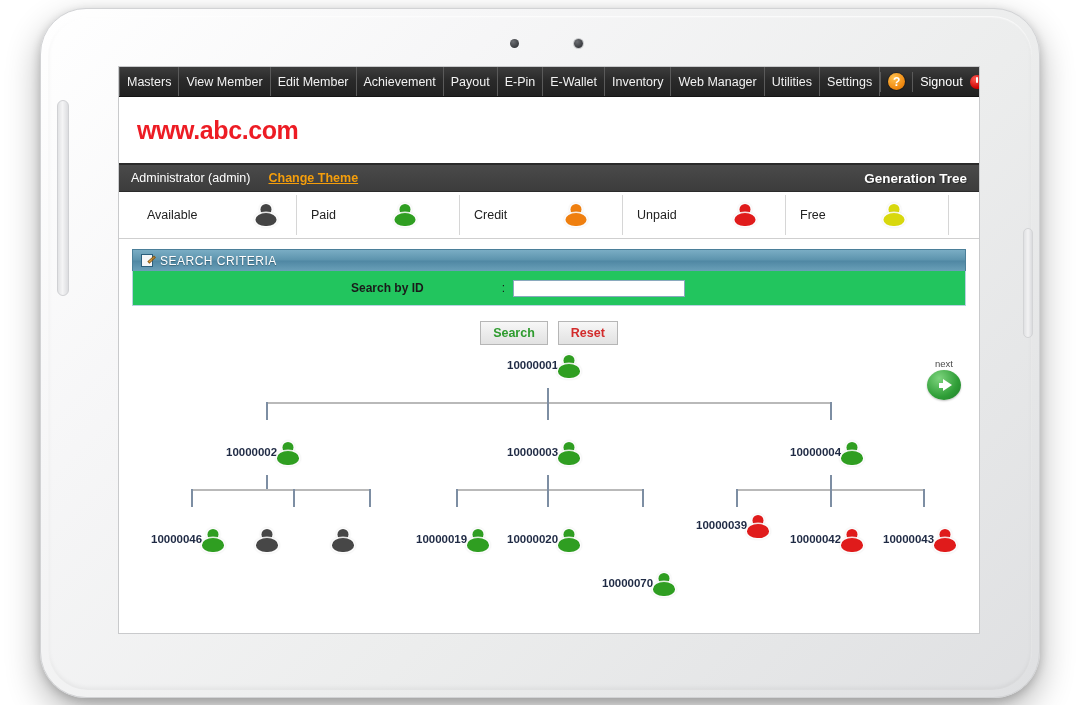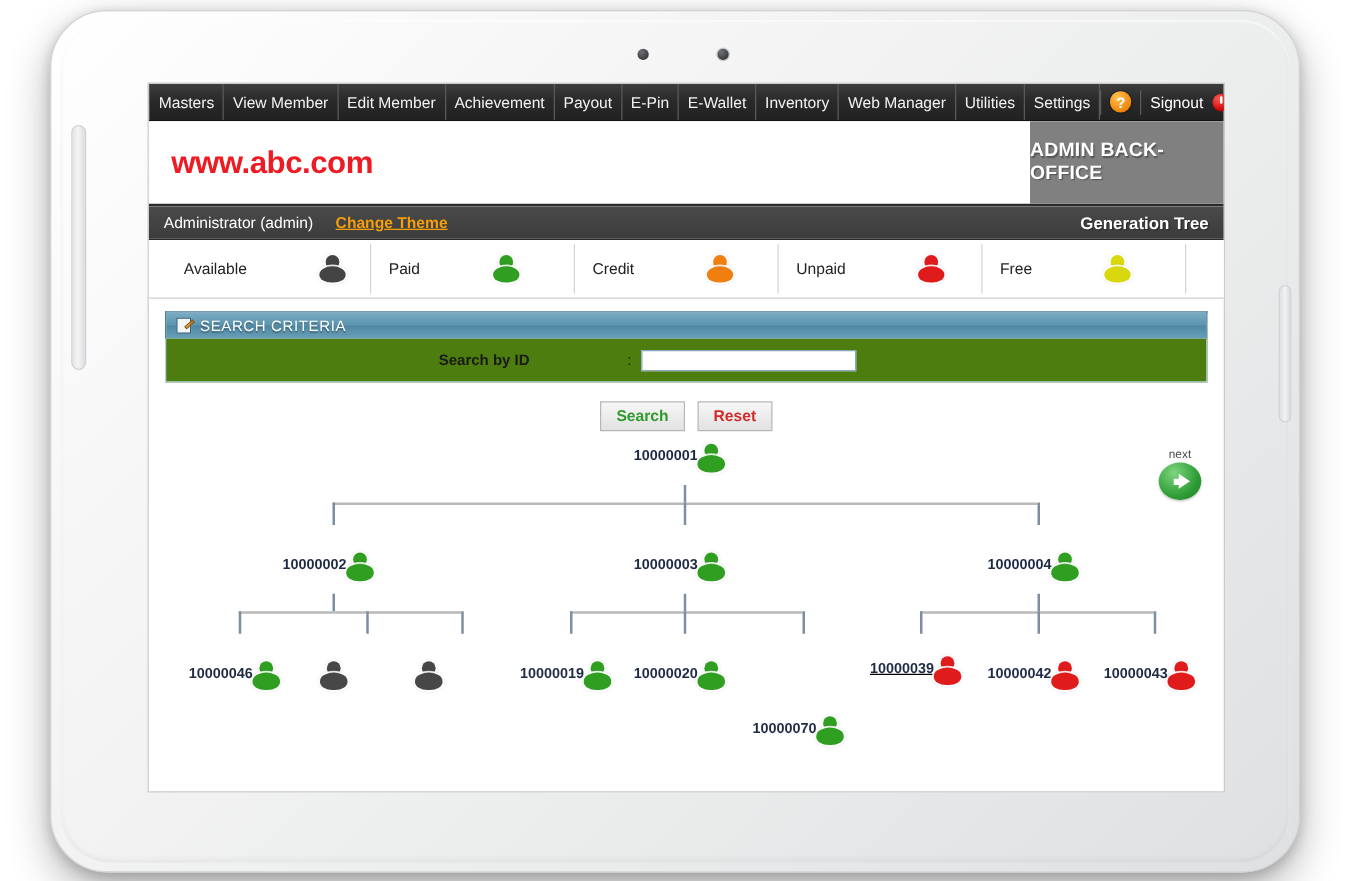--- a/index.html
+++ b/index.html
@@ -194,21 +194,21 @@
     position: absolute; right: -1px; top: 1px; width: 9px; height: 3px;
     background: linear-gradient(90deg,#f6a623,#d2821a);
     transform: rotate(-42deg); transform-origin: right center;
     border: 1px solid #8c5a10; box-sizing: border-box;
   }
   .search-header-text {
     color: #ffffff; font-size: 12px; letter-spacing: 0.5px;
     text-shadow: 0 1px 1px rgba(0,0,0,0.3);
   }
   .search-body {
-    background: #4d7c0f;
+    background: #22c55e;
     border: 1px solid #b9d2e0;
     border-top: none;
     height: 34px;
     display: flex; 
   }
   .search-row { display: flex; align-items: center; width: 100%; padding-left: 218px; }
   .search-label { font-size: 12px; color: #1a1a1a; font-weight: bold; }
   .search-colon { font-size: 12px; color: #1a1a1a; margin: 0 8px 0 78px; }
   .search-input {
     width: 172px; height: 17px;
@@ -326,21 +326,20 @@
         <div class="nav-divider"></div>
         <div class="help-icon">?</div>
         <div class="nav-divider"></div>
         <div class="signout-text">Signout</div>
         <div class="power-icon"></div>
       </div>
     </div>
 
     <div class="brandbar">
       <div class="brand-logo">www.abc.com</div>
-      <div class="brand-badge">ADMIN BACK-OFFICE</div>
     </div>
 
     <div class="userbar">
       <span class="user-name">Administrator (admin)</span>
       <span class="change-theme">Change Theme</span>
       <span class="userbar-spacer"></span>
       <span class="page-title-right">Generation Tree</span>
     </div>
 
     <div class="legend">
@@ -494,21 +493,21 @@
             <span class="body" style="width:22px;height:14px;background:#2f9e21;box-shadow:0 0 0 1.5px rgba(255,255,255,0.85),0 0 2px 1.5px rgba(0,0,0,0.10);"></span>
           </span>
         </div>
         <div class="node" style="left: 483px; top: 184px; width: 80px; margin-top: 44px;">
           <div class="node-id">10000070</div>
           <span class="person" style="width:22px;height:23px;">
             <span class="head" style="width:11px;height:11px;background:#2f9e21;box-shadow:0 0 0 1.5px rgba(255,255,255,0.85),0 0 2px 1.5px rgba(0,0,0,0.10);"></span>
             <span class="body" style="width:22px;height:14px;background:#2f9e21;box-shadow:0 0 0 1.5px rgba(255,255,255,0.85),0 0 2px 1.5px rgba(0,0,0,0.10);"></span>
           </span>
         </div>
-        <div class="node" style="left: 577px; top: 180px; width: 80px; text-decoration: underline;">
+        <div class="node" style="left: 577px; top: 170px; width: 80px;">
           <div class="node-id">10000039</div>
           <span class="person" style="width:22px;height:23px;">
             <span class="head" style="width:11px;height:11px;background:#e01b1b;box-shadow:0 0 0 1.5px rgba(255,255,255,0.85),0 0 2px 1.5px rgba(0,0,0,0.10);"></span>
             <span class="body" style="width:22px;height:14px;background:#e01b1b;box-shadow:0 0 0 1.5px rgba(255,255,255,0.85),0 0 2px 1.5px rgba(0,0,0,0.10);"></span>
           </span>
         </div>
         <div class="node" style="left: 671px; top: 184px; width: 80px;">
           <div class="node-id">10000042</div>
           <span class="person" style="width:22px;height:23px;">
             <span class="head" style="width:11px;height:11px;background:#e01b1b;box-shadow:0 0 0 1.5px rgba(255,255,255,0.85),0 0 2px 1.5px rgba(0,0,0,0.10);"></span>

